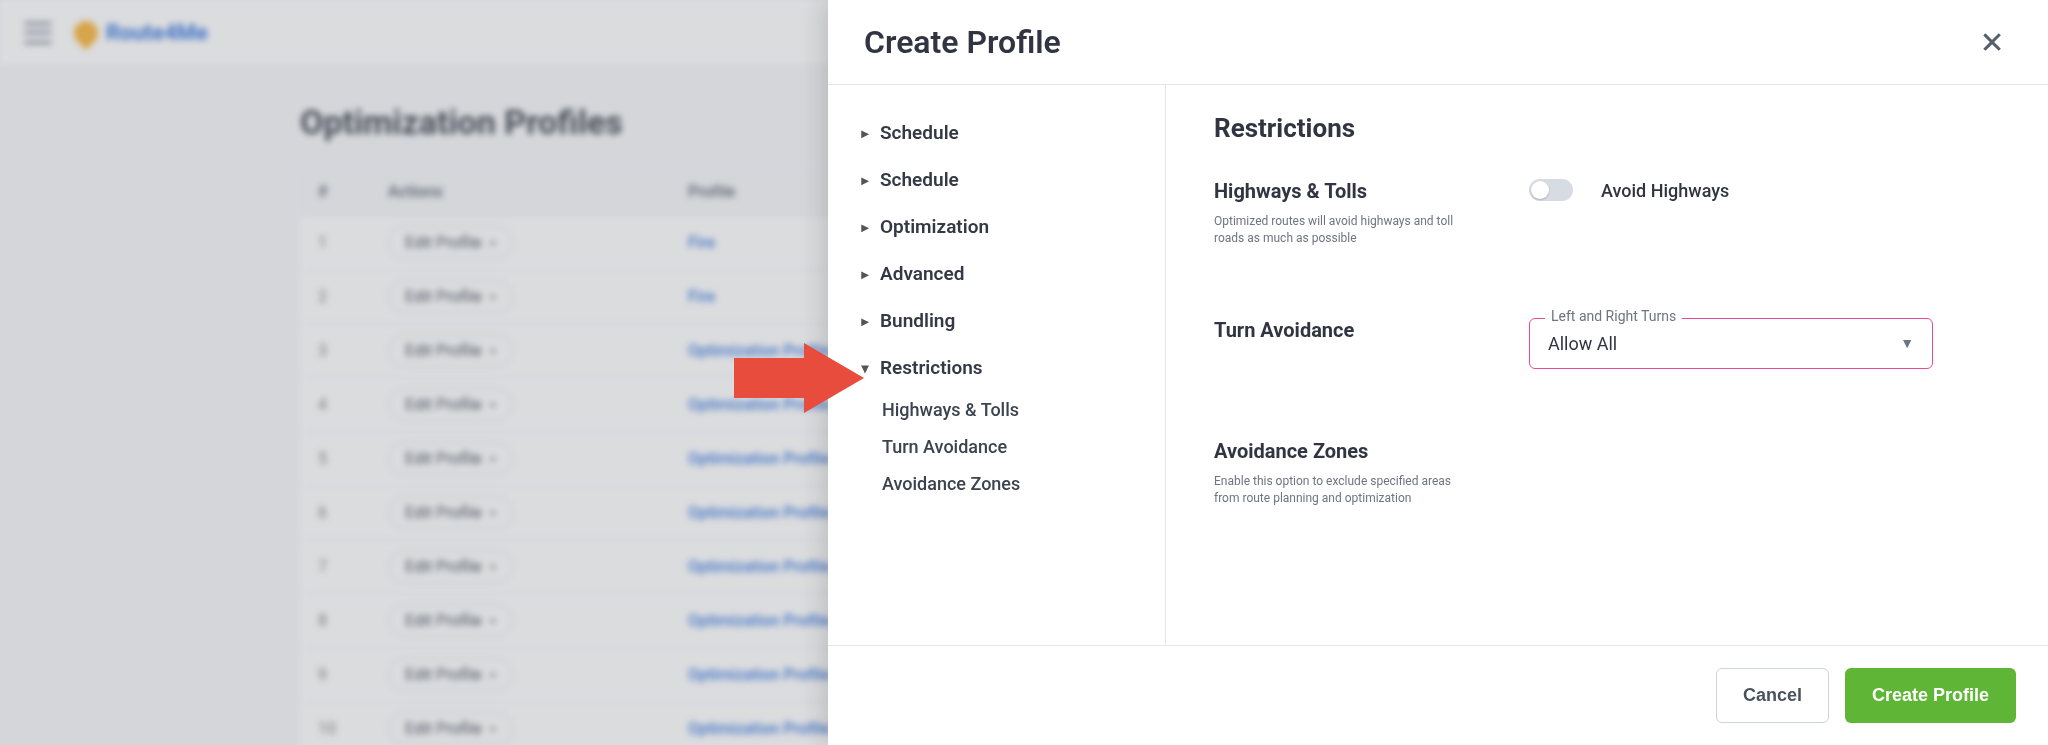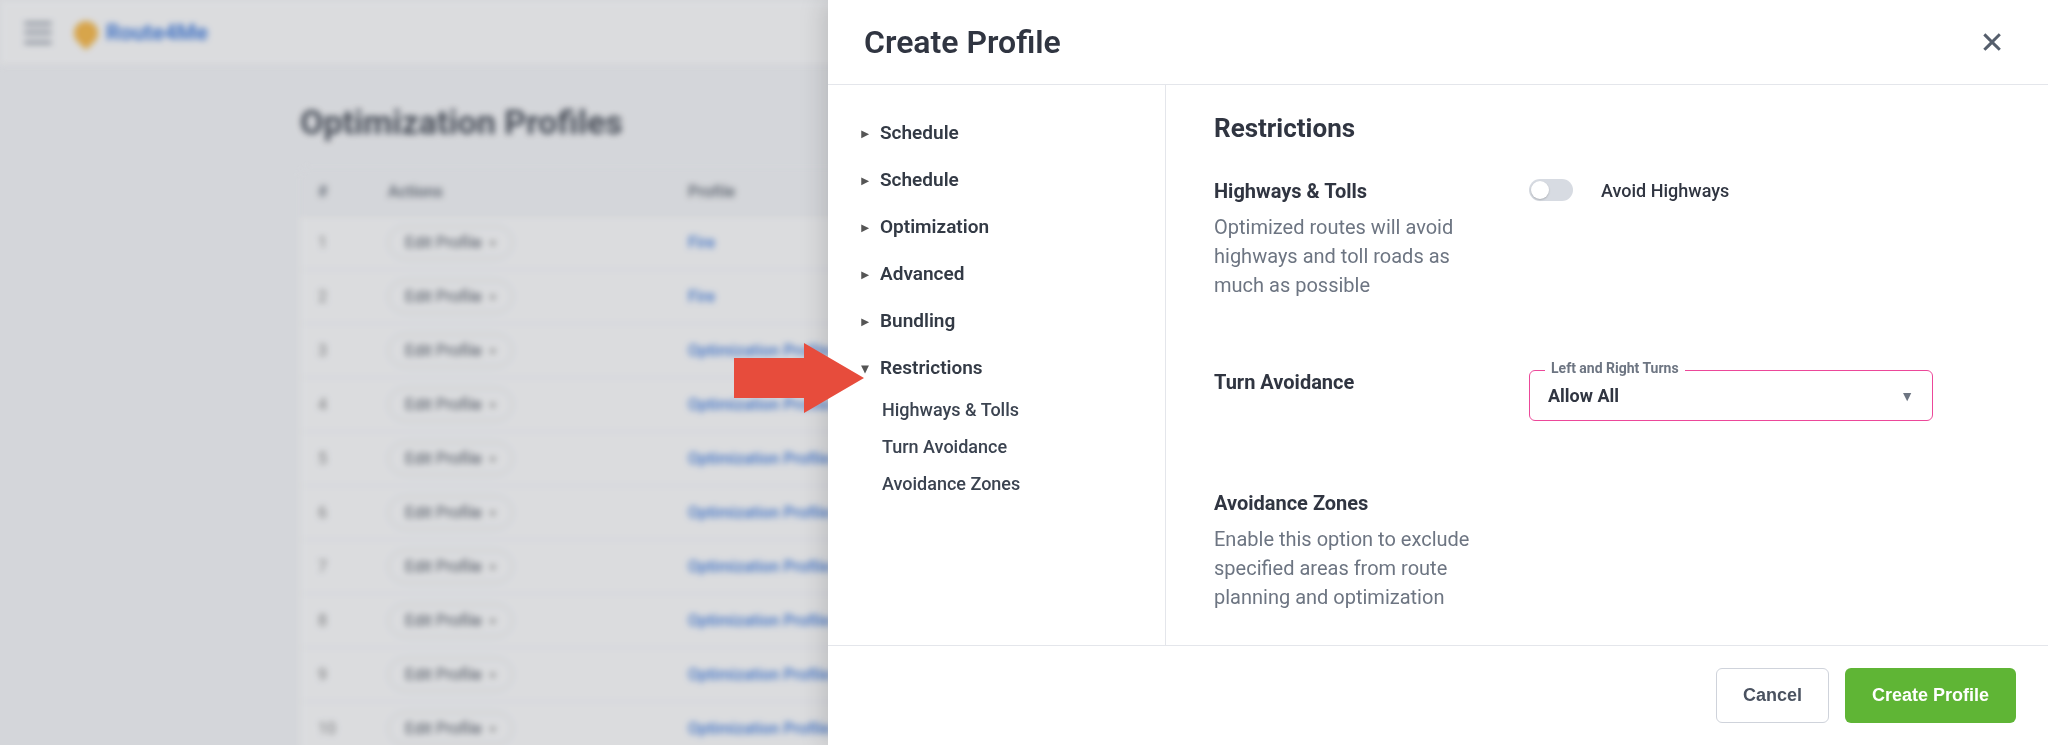--- a/index.html
+++ b/index.html
@@ -130,35 +130,35 @@
   .content-heading {
     font-size: 26px; font-weight: 700; color: #303541; margin-bottom: 36px;
   }
   .section-row {
     display: grid;
     grid-template-columns: 305px 1fr;
     gap: 10px;
     margin-bottom: 70px;
   }
   .section-left .sec-title { font-size: 20px; font-weight: 700; color: #303541; margin-bottom: 10px; }
-  .section-left .sec-desc { font-size: 20px; color: #6d7582; line-height: 1.45; max-width: 260px; }
+  .section-left .sec-desc { font-size: 12px; color: #6d7582; line-height: 1.45; max-width: 260px; }
 
   .toggle-row { display: flex; align-items: center; gap: 28px; margin-bottom: 18px; }
   .toggle {
     width: 44px; height: 22px; border-radius: 12px;
     background: #d7dbe2; position: relative; cursor: pointer;
   }
   .toggle::after {
     content:""; position: absolute; top: 2px; left: 2px;
     width: 18px; height: 18px; border-radius: 50%; background: #fff;
     box-shadow: 0 1px 2px rgba(0,0,0,0.2);
   }
   .toggle-label { font-size: 18px; color: #303541; font-weight: 500; }
 
-  .select-wrap { position: relative; width: 404px; font-weight: bold; }
+  .select-wrap { position: relative; width: 404px; }
   .select-legend {
     position: absolute; top: -10px; left: 16px; background: #fff;
     padding: 0 6px; font-size: 14px; color: #6d7582;
   }
   .select-box {
     border: 1px solid #ec4899; border-radius: 6px;
     padding: 14px 18px; font-size: 18px; color: #303541;
     display: flex; justify-content: space-between; align-items: center;
     cursor: pointer;
   }

